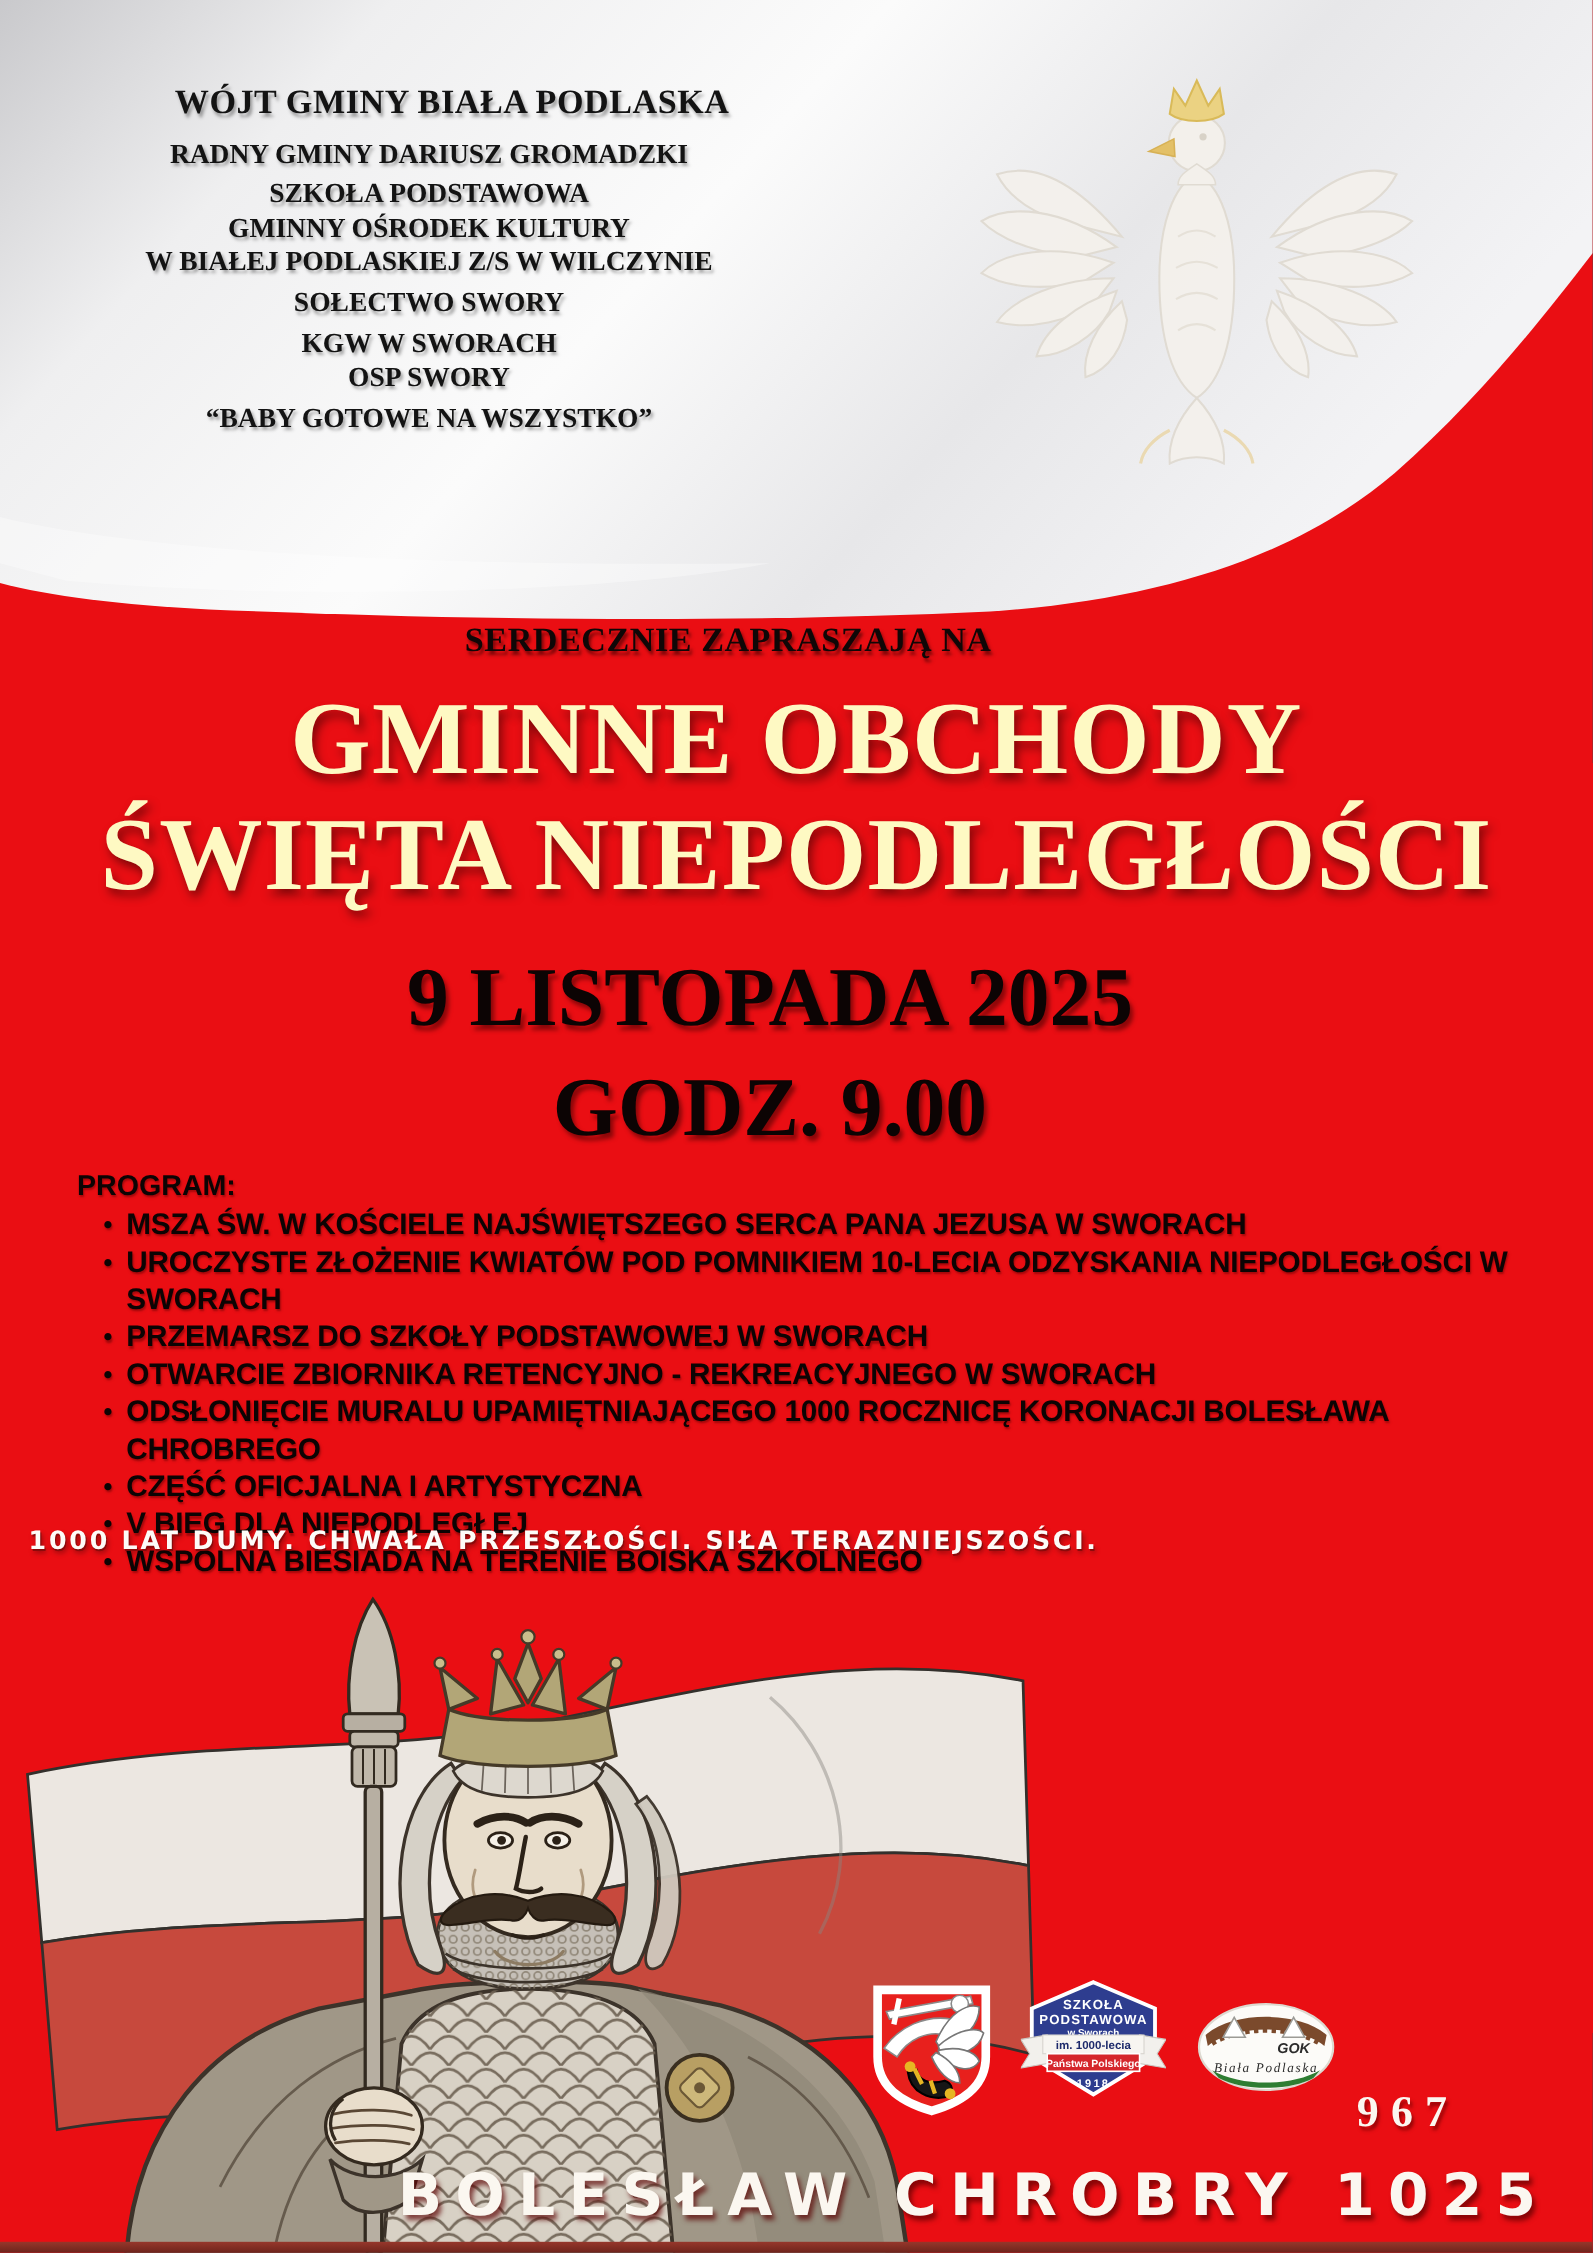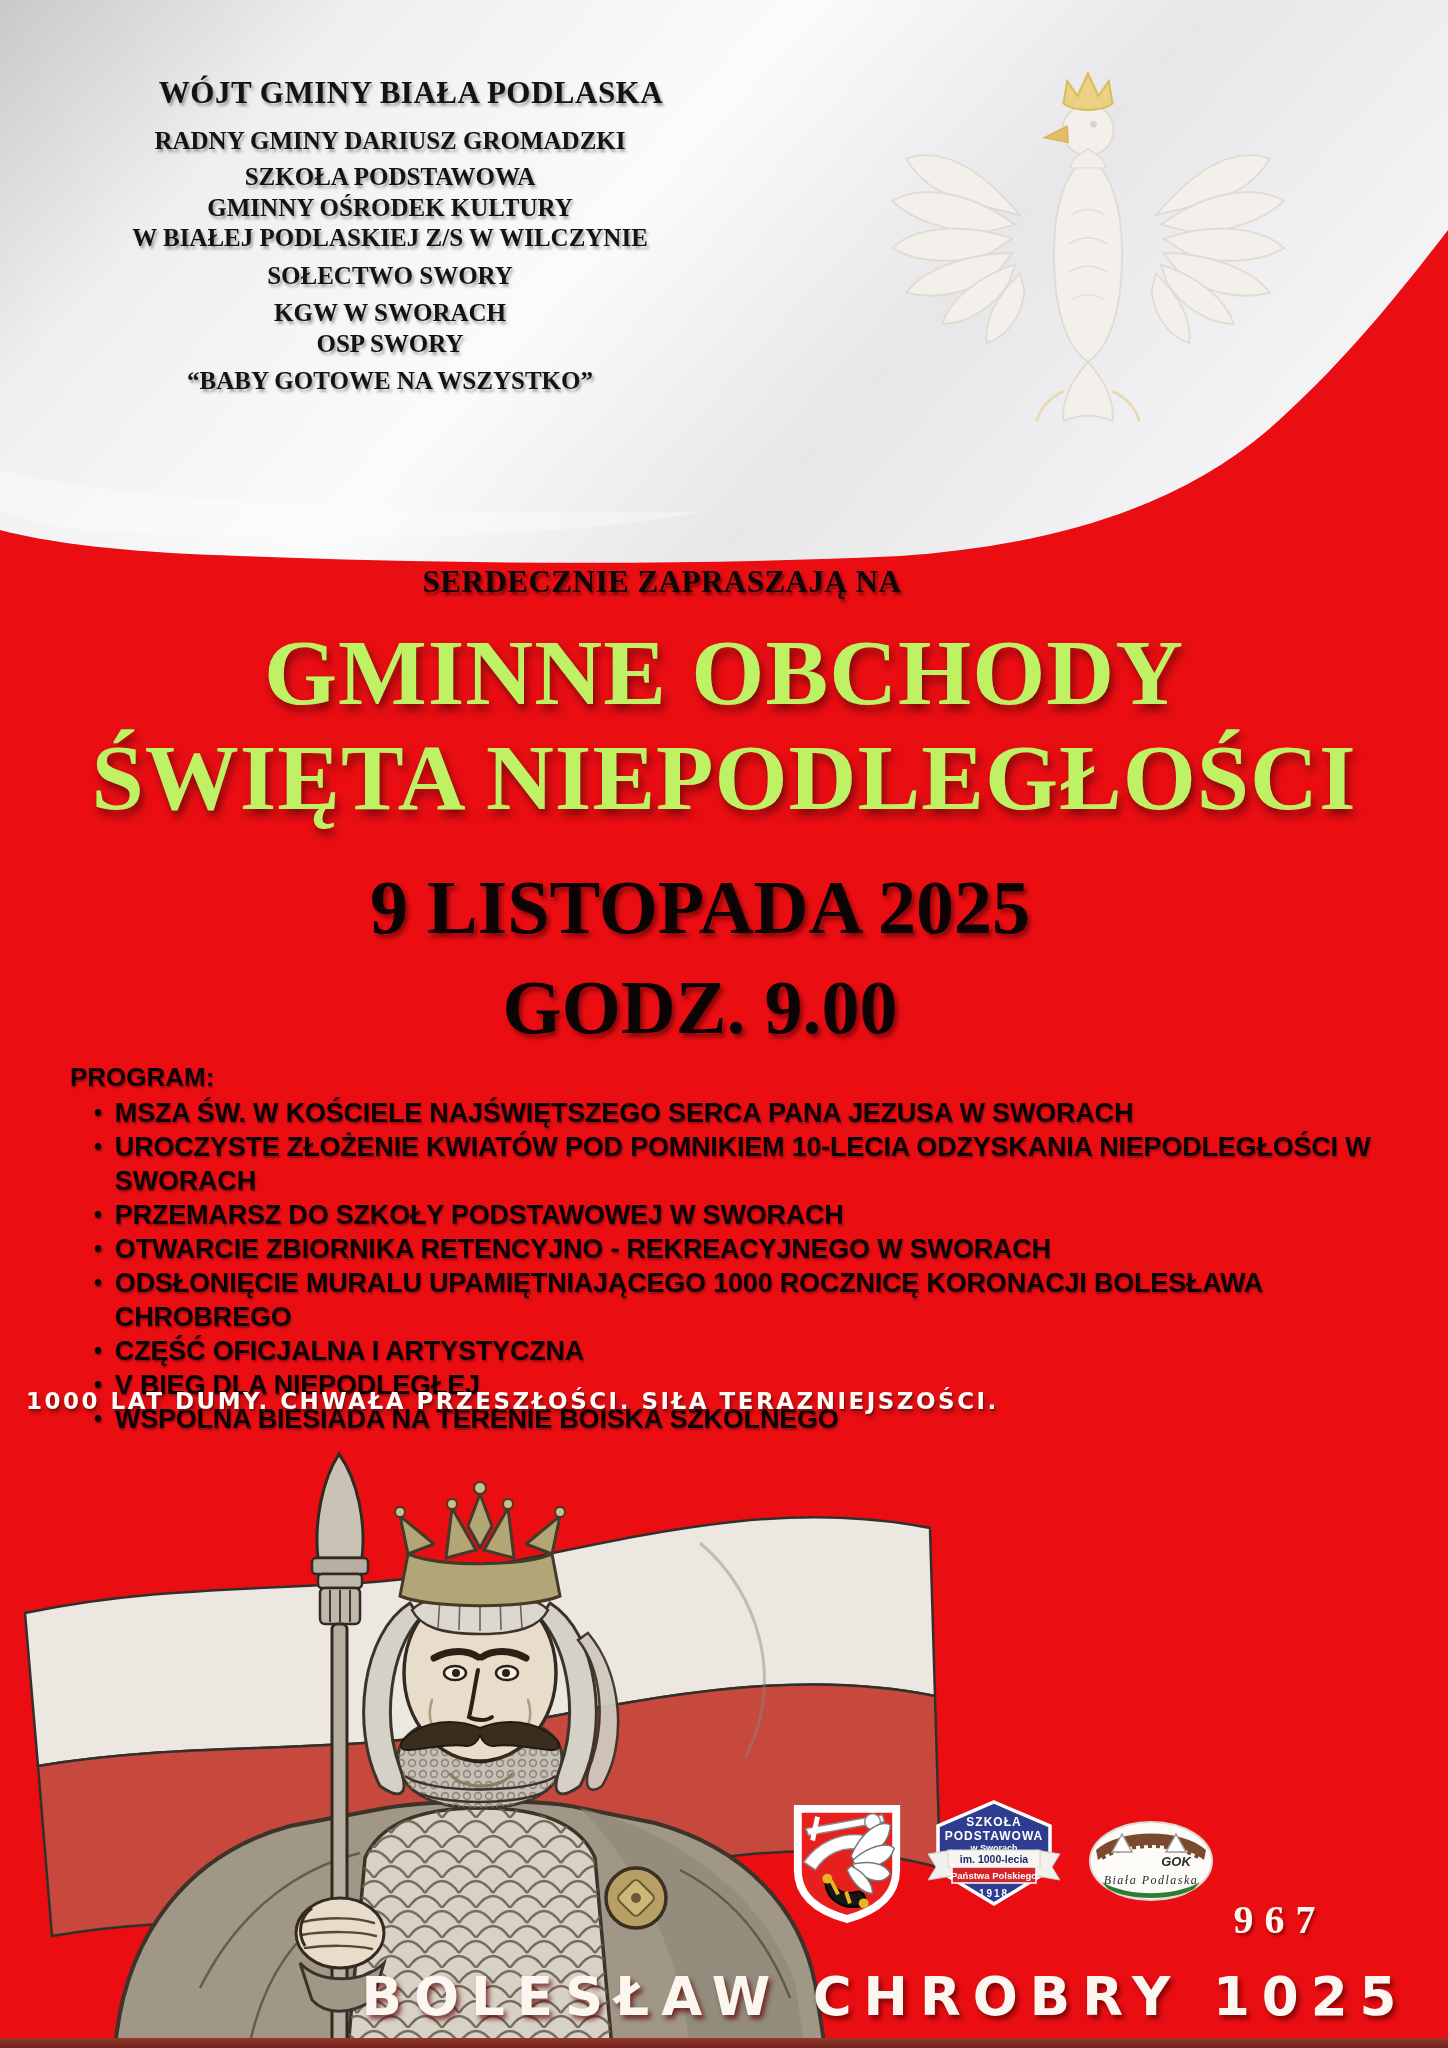--- a/index.html
+++ b/index.html
@@ -19,21 +19,21 @@
   .org-line.l0{font-size:31px;margin-bottom:14px;letter-spacing:.5px;padding-left:42px;}
   .org-line.l1{margin-bottom:6px;}
   .org-line.l2,.org-line.l4,.org-line.l8{margin-bottom:0;}
   .org-line.l3,.org-line.l5{margin-bottom:7px;}
   .org-line.l6,.org-line.l7{margin-bottom:7px;}
 
   .invitation{left:0;top:564px;width:1448px;text-align:center;transform:translateX(-62px);
               font-size:31px;font-weight:bold;color:#0f0707;letter-spacing:.5px;
               text-shadow:2px 3px 3px rgba(50,0,0,.6);}
 
-  .main-title{left:0;top:620px;width:1448px;text-align:center;color:#bef264;font-weight:bold;
+  .main-title{left:0;top:620px;width:1448px;text-align:center;color:#fef9c3;font-weight:bold;
               font-size:94px;line-height:1.12;letter-spacing:1px;
               text-shadow:3px 6px 9px rgba(40,0,0,.55);}
 
   .event-date{left:0;top:864px;width:1448px;text-align:center;transform:translateX(-24px);
               font-size:76px;font-weight:bold;color:#0c0404;text-shadow:3px 4px 4px rgba(60,0,0,.55);}
   .event-time{left:0;top:964px;width:1448px;text-align:center;transform:translateX(-24px);
               font-size:76px;font-weight:bold;color:#0c0404;text-shadow:3px 4px 4px rgba(60,0,0,.55);}
 
   .program-label{left:70px;top:1062px;font-family:"Liberation Sans","DejaVu Sans",sans-serif;
                  font-size:26px;font-weight:bold;color:#0c0404;text-shadow:1px 2px 2px rgba(90,0,0,.5);}

